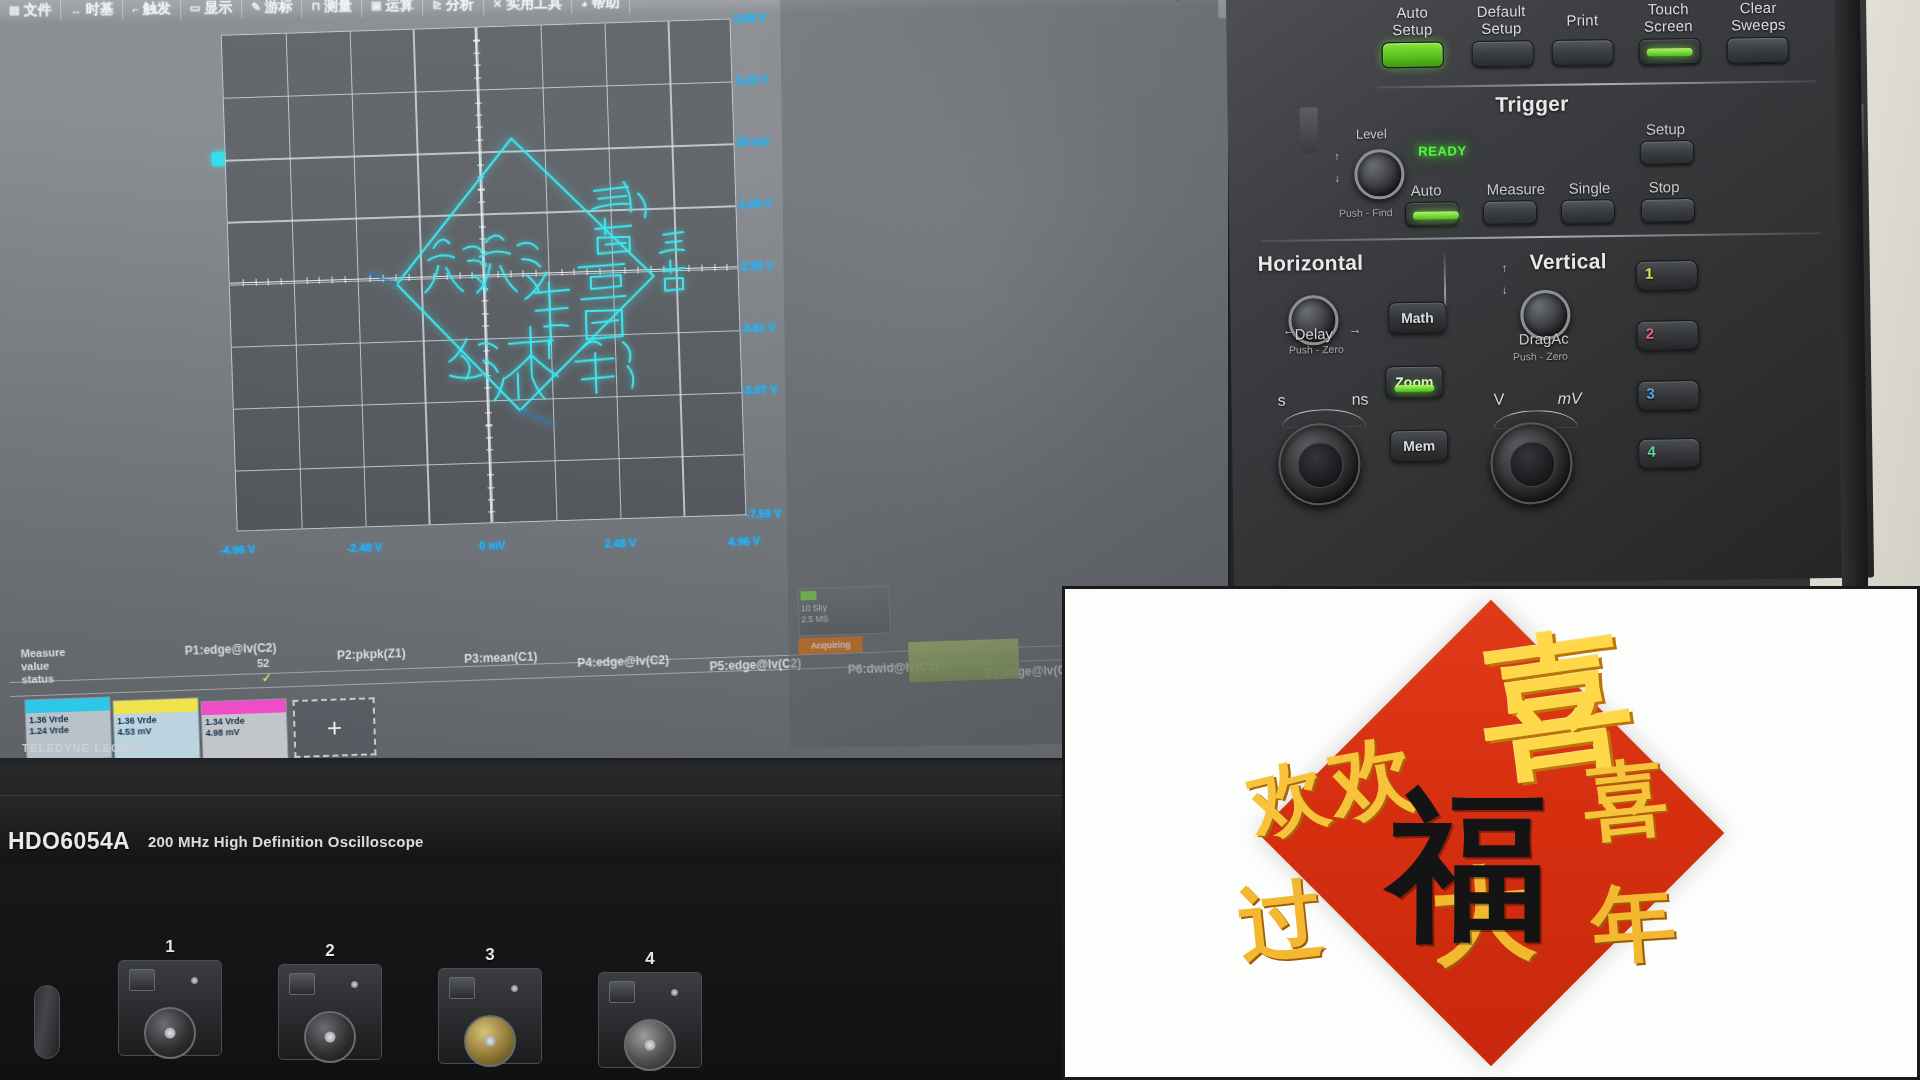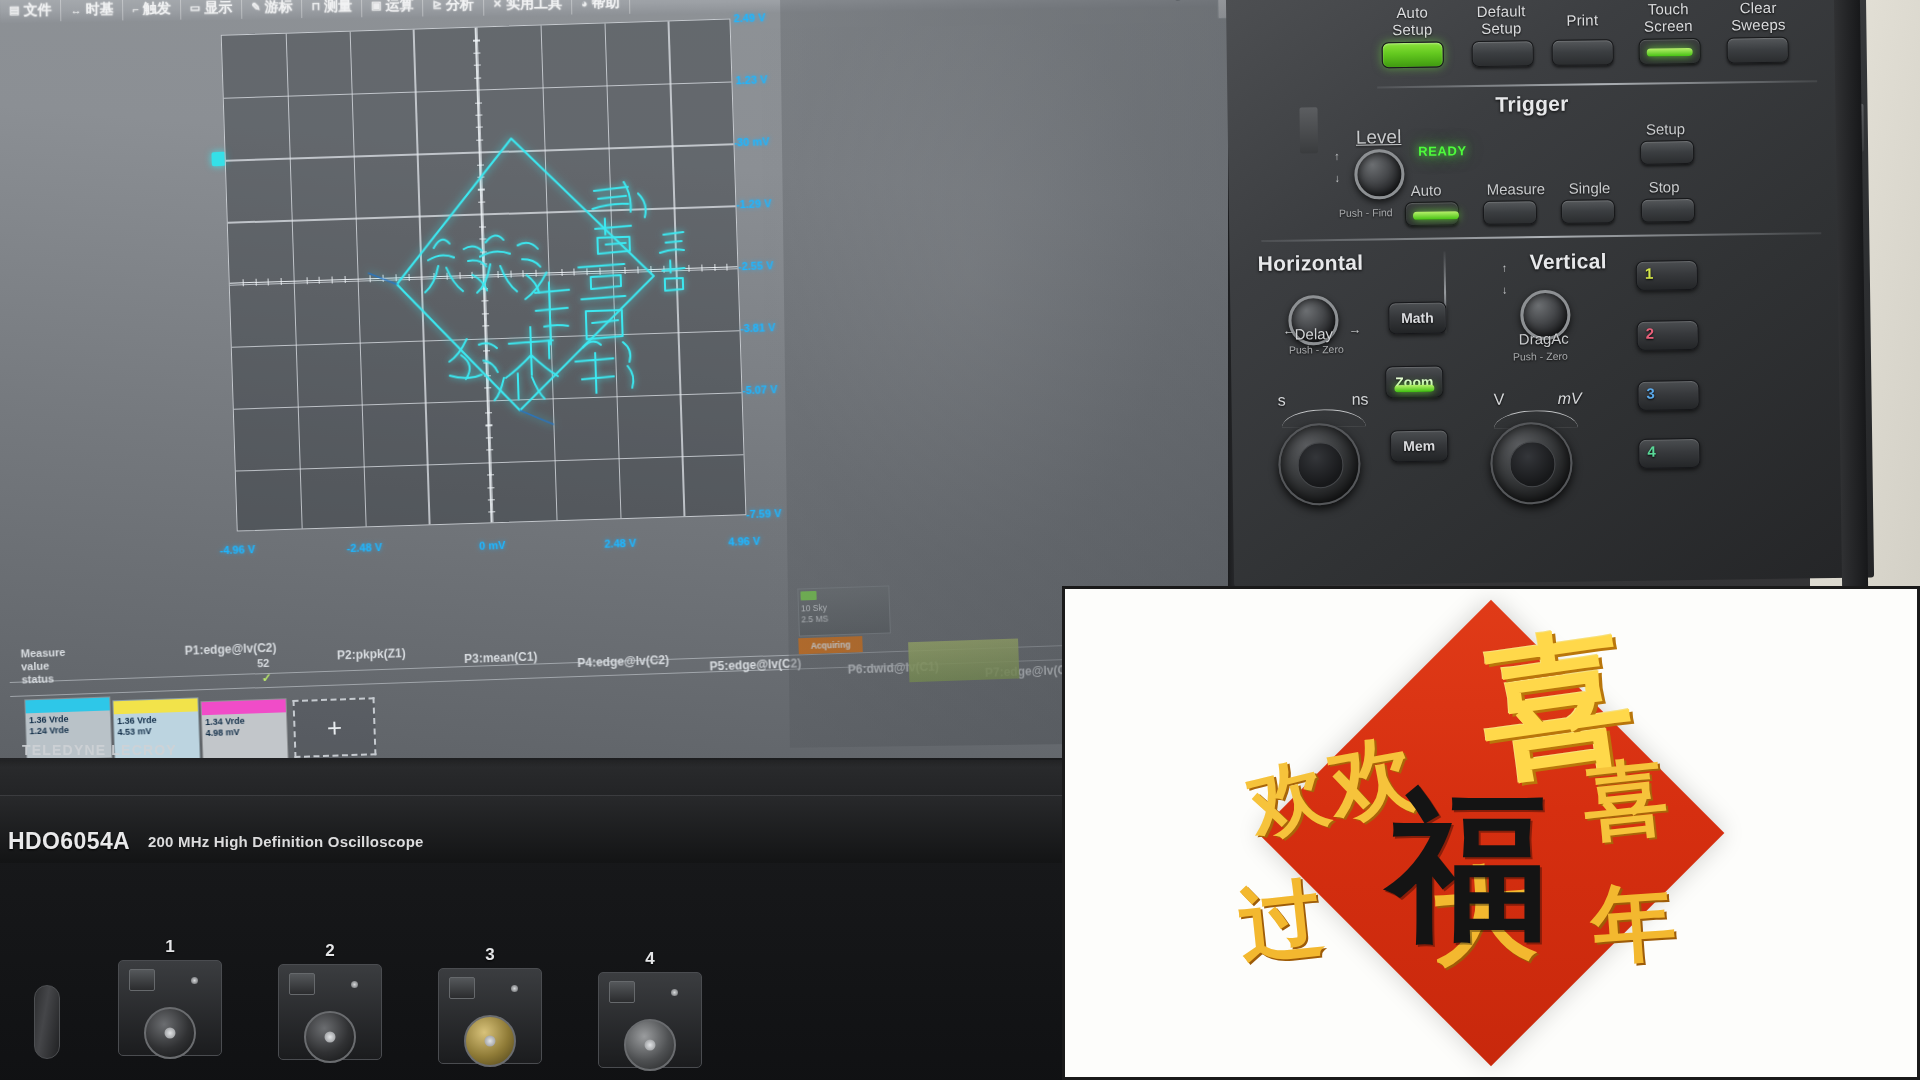--- a/index.html
+++ b/index.html
@@ -50,21 +50,21 @@
   .brand-model {
     position:absolute; left:8px; top:828px;
     color:#e9e9ea; font-size:23px; letter-spacing:.4px; font-weight:700;
     text-shadow: 0 1px 2px #000;
   }
   .brand-desc {
     position:absolute; left:148px; top:833px;
     color:#dcdcdd; font-size:15px; letter-spacing:.2px; font-weight:600;
   }
   .lecroy-mark {
-    position:absolute; left:18px; top:745px; color:#cfd2d6; font-size:14px;
+    position:absolute; left:18px; top:745px; color:#cfd2d6; font-size:11px;
     letter-spacing:1.2px; font-weight:700; opacity:.9;
   }
 
   
   .screen {
     position: absolute; left: 0px; top: -2px; width: 1265px; height: 760px;
     background: linear-gradient(185deg,#8e9296 0%, #8b8f94 25%, #75797e 60%, #5e6267 100%);
     overflow: hidden;
   }
   .screen-tilt { position:absolute; inset:0; transform: rotate(-0.75deg); transform-origin: 0 0; }
@@ -745,21 +745,21 @@
     <div class="pbtn lit-bar" style="left:412px; top:48px;"></div>
 
     <div class="pbtn-lbl" style="left:490px; top:10px; width:84px;">Clear<br>Sweeps</div>
     <div class="pbtn" style="left:500px; top:48px;"></div>
 
     <div class="hr-line" style="left:150px; top:92px; width:440px;"></div>
     <div class="tab-l" style="left:72px; top:112px;"></div>
 
     <div class="sect-title" style="left:268px; top:100px;">Trigger</div>
 
-    <div class="sub-lbl" style="left:128px; top:132px; font-size:19px;text-decoration:underline;">Level</div>
+    <div class="sub-lbl" style="left:128px; top:132px; font-size:13px;">Level</div>
     <div class="arrow-ud" style="left:106px; top:156px;">↑</div>
     <div class="arrow-ud" style="left:106px; top:178px;">↓</div>
     <div class="knob" style="left:126px; top:155px; width:50px; height:50px;"></div>
     <div class="tiny-lbl" style="left:110px; top:212px;">Push - Find</div>
 
     <div class="ready-led" style="left:190px; top:150px;">READY</div>
 
     <div class="sub-lbl" style="left:182px; top:188px; font-size:15px;">Auto</div>
     <div class="pbtn lit-bar small" style="left:176px; top:208px;"></div>
 

